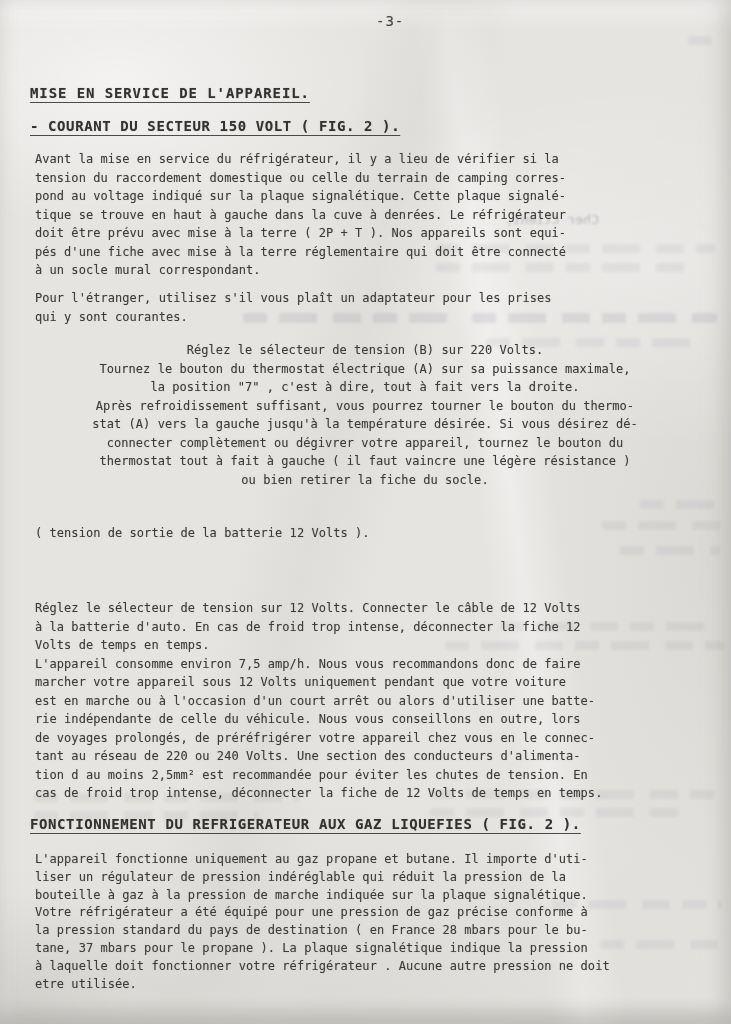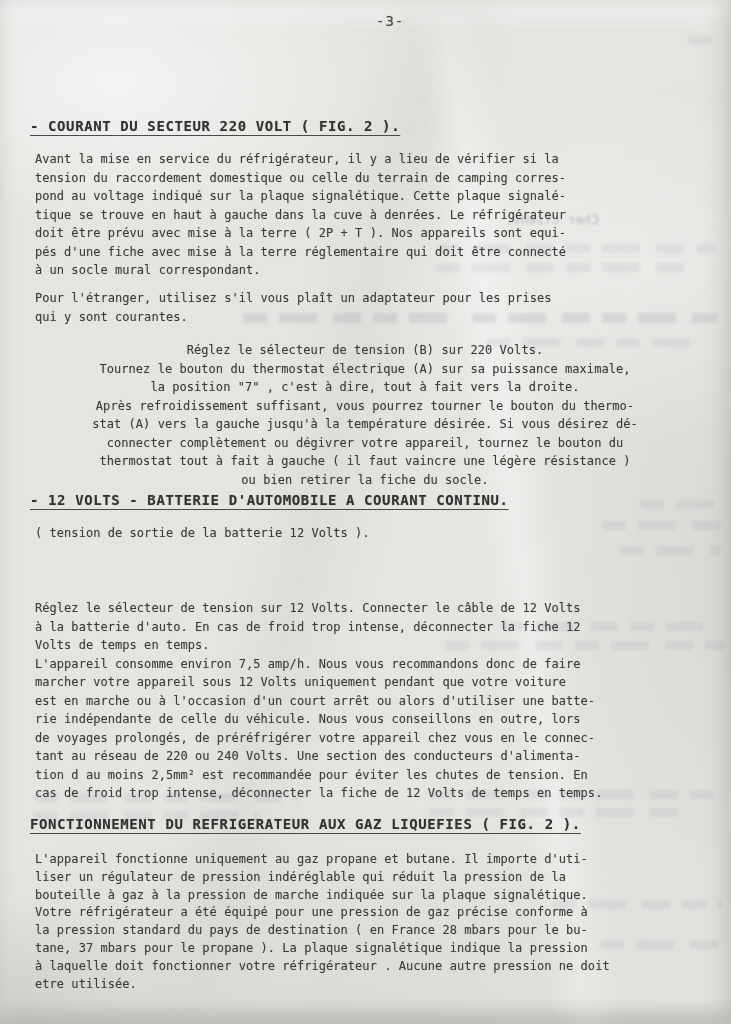--- a/index.html
+++ b/index.html
@@ -105,22 +105,23 @@
   <div class="bleed" style="left:430px; top:790px; width:295px;"></div>
   <div class="bleed" style="left:430px; top:808px; width:260px;"></div>
   <div class="bleed" style="left:34px; top:793px; width:265px;"></div>
   <div class="bleed" style="left:34px; top:811px; width:225px;"></div>
   <div class="bleed" style="left:552px; top:900px; width:170px;"></div>
   <div class="bleed" style="left:600px; top:940px; width:125px;"></div>
   <div class="bleed" style="left:688px; top:36px; width:28px;"></div>
 
   <div class="pageno" style="left:376px; top:13px;">-3-</div>
 
+  <div class="heading" style="left:30px; top:85px;">MISE EN SERVICE DE L'APPAREIL.</div>
 
-  <div class="heading wide" style="left:30px; top:118px;">- COURANT DU SECTEUR 220 VOLT ( FIG. 2 ).</div>
+  <div class="heading wide" style="left:30px; top:118px;">- COURANT DU SECTEUR 150 VOLT ( FIG. 2 ).</div>
 
   <div class="txt" style="left:35px; top:150px; width:650px;">Avant la mise en service du réfrigérateur, il y a lieu de vérifier si la
 tension du raccordement domestique ou celle du terrain de camping corres-
 pond au voltage indiqué sur la plaque signalétique. Cette plaque signalé-
 tique se trouve en haut à gauche dans la cuve à denrées. Le réfrigérateur
 doit être prévu avec mise à la terre ( 2P + T ). Nos appareils sont equi-
 pés d'une fiche avec mise à la terre réglementaire qui doit être connecté
 à un socle mural correspondant.</div>
 
   <div class="txt" style="left:35px; top:289px; width:650px;">Pour l'étranger, utilisez s'il vous plaît un adaptateur pour les prises
@@ -128,21 +129,20 @@
 
   <div class="txt" style="left:35px; top:341px; width:660px;text-align:center;">Réglez le sélecteur de tension (B) sur 220 Volts.
 Tournez le bouton du thermostat électrique (A) sur sa puissance maximale,
 la position "7" , c'est à dire, tout à fait vers la droite.
 Après refroidissement suffisant, vous pourrez tourner le bouton du thermo-
 stat (A) vers la gauche jusqu'à la température désirée. Si vous désirez dé-
 connecter complètement ou dégivrer votre appareil, tournez le bouton du
 thermostat tout à fait à gauche ( il faut vaincre une légère résistance )
 ou bien retirer la fiche du socle.</div>
 
-  <div class="heading wide" style="left:30px; top:492px;">- 12 VOLTS - BATTERIE D'AUTOMOBILE A COURANT CONTINU.</div>
 
   <div class="txt" style="left:35px; top:524px; width:650px;">( tension de sortie de la batterie 12 Volts ).</div>
 
 
   <div class="txt" style="left:35px; top:599px; width:670px;">Réglez le sélecteur de tension sur 12 Volts. Connecter le câble de 12 Volts
 à la batterie d'auto. En cas de froid trop intense, déconnecter la fiche 12
 Volts de temps en temps.
 L'appareil consomme environ 7,5 amp/h. Nous vous recommandons donc de faire
 marcher votre appareil sous 12 Volts uniquement pendant que votre voiture
 est en marche ou à l'occasion d'un court arrêt ou alors d'utiliser une batte-

